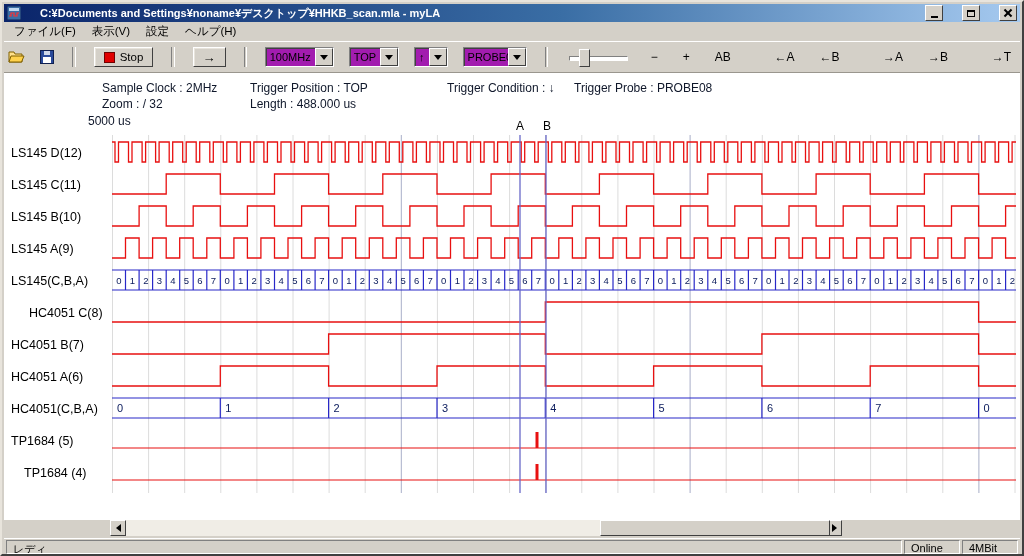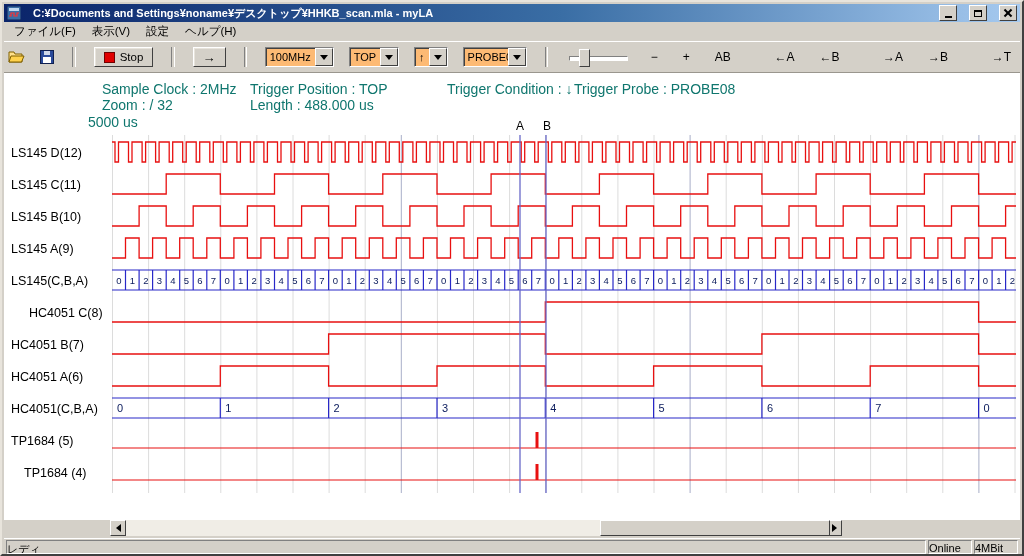--- a/index.html
+++ b/index.html
@@ -1,62 +1,62 @@
 <!DOCTYPE html>
 <html><head>
 <meta charset="utf-8">
 <style>
   html,body{margin:0;padding:0;}
   body{width:1024px;height:556px;background:#007070;font-family:"Liberation Sans","DejaVu Sans",sans-serif;overflow:hidden;}
   .window{position:absolute;inset:0;background:#d4d0c8;border:2px solid;border-color:#e8e4dc #404040 #404040 #e8e4dc;box-sizing:border-box;}
   
-  .titlebar{position:absolute;left:2px;top:2px;right:2px;height:18px;background:linear-gradient(90deg,#0a246a,#3a6ea5 55%,#a6caf0);display:flex;align-items:center;padding:0 3px;gap:12px;box-sizing:border-box;}
+  .titlebar{position:absolute;left:2px;top:2px;right:2px;height:18px;background:linear-gradient(90deg,#0a246a,#3a6ea5 55%,#a6caf0);display:flex;align-items:center;padding:0 3px;gap:19px;box-sizing:border-box;}
   .title-text{flex:1;color:#fff;font-size:11px;font-weight:bold;white-space:nowrap;overflow:hidden;}
   .tb-btn{width:16px;height:14px;background:#d4d0c8;border:1px solid;border-color:#fff #404040 #404040 #fff;display:flex;align-items:center;justify-content:center;}
   .g-min{width:7px;height:2px;background:#000;margin-top:7px;}
   .g-max{width:8px;height:7px;border:1px solid #000;border-top-width:2px;box-sizing:border-box;}
   .g-close{position:relative;width:8px;height:8px;}
   .g-close:before,.g-close:after{content:"";position:absolute;left:3px;top:-1px;width:2px;height:10px;background:#000;}
   .g-close:before{transform:rotate(45deg);} .g-close:after{transform:rotate(-45deg);}
   
   .menubar{position:absolute;left:2px;top:20px;right:2px;height:19px;display:flex;align-items:center;padding-left:2px;font-size:11.5px;}
   .menu-item{padding:2px 8px;}
   
   .toolbar{position:absolute;left:2px;top:39px;right:2px;height:32px;display:flex;align-items:center;padding:4px 4px;gap:15px;border-top:1px solid #fff;border-bottom:1px solid #9a968e;box-sizing:border-box;font-size:11.5px;}
   .tool-icon{width:24px;height:22px;display:flex;align-items:center;justify-content:center;}
   .sep{width:2px;height:20px;border-left:1px solid #808080;border-right:1px solid #fff;margin:0 3px;}
   .raised{background:#d4d0c8;border:1px solid;border-color:#fff #404040 #404040 #fff;box-shadow:inset 1px 1px 0 #e8e4dc;}
   .stop-btn{display:flex;align-items:center;gap:5px;padding:2px 9px;height:20px;box-sizing:border-box;}
   .stop-square{width:9px;height:9px;background:#e00000;border:1px solid #700000;}
   .run-btn{padding:1px 9px;height:20px;box-sizing:border-box;font-size:13px;display:flex;align-items:center;}
-  .combo{height:20px;display:flex;background:#fdba74;border:1px solid;border-color:#808080 #fff #fff #808080;box-shadow:inset 1px 1px 0 #404040;box-sizing:border-box;align-items:stretch;}
+  .combo{height:20px;display:flex;background:#a21caf;border:1px solid;border-color:#808080 #fff #fff #808080;box-shadow:inset 1px 1px 0 #404040;box-sizing:border-box;align-items:stretch;}
   .combo-val{flex:1;font-size:11px;padding:3px 4px 0 4px;white-space:nowrap;overflow:hidden;}
   .combo-btn{width:16px;background:#d4d0c8;border:1px solid;border-color:#fff #404040 #404040 #fff;display:flex;align-items:center;justify-content:center;}
   .tri-down{width:0;height:0;border-left:4px solid transparent;border-right:4px solid transparent;border-top:5px solid #000;}
   .slider{position:relative;width:108px;height:22px;}
   .slider-track{position:absolute;left:3px;right:3px;top:10px;height:3px;background:#fff;border:1px solid;border-color:#808080 #fff #fff #808080;}
   .slider-thumb{position:absolute;left:13px;top:3px;width:9px;height:16px;background:#d4d0c8;border:1px solid;border-color:#fff #404040 #404040 #fff;}
   .flat-btn{padding:2px 5px;font-size:12px;white-space:nowrap;}
   
   .wavepane{position:absolute;left:2px;top:71px;right:2px;height:447px;background:#fff;overflow:hidden;}
-  .info{position:absolute;font-size:14px;color:#0f766e;white-space:nowrap;}
+  .info{position:absolute;font-size:12px;color:#0f172a;white-space:nowrap;}
   .cursor-label{position:absolute;font-size:12px;color:#000;}
   .ch-label{position:absolute;left:7px;width:100px;height:32px;display:flex;align-items:center;font-size:12.5px;color:#000;white-space:nowrap;}
   .plot{position:absolute;left:108px;top:62px;width:904px;height:358px;}
   
   .scrollrow{position:absolute;left:2px;top:518px;right:2px;height:16px;background:#d4d0c8;}
   .scrollbar{position:absolute;left:106px;top:0;width:732px;height:16px;display:flex;}
   .sb-btn{width:16px;height:16px;background:#d4d0c8;border:1px solid;border-color:#fff #404040 #404040 #fff;display:flex;align-items:center;justify-content:center;box-sizing:border-box;}
   .tri-left{width:0;height:0;border-top:4px solid transparent;border-bottom:4px solid transparent;border-right:5px solid #000;}
   .tri-right{width:0;height:0;border-top:4px solid transparent;border-bottom:4px solid transparent;border-left:5px solid #000;}
   .sb-track{position:relative;flex:1;background:#f0ede6;}
   .sb-thumb{position:absolute;left:474px;top:0;width:230px;height:16px;background:#d4d0c8;border:1px solid;border-color:#fff #404040 #404040 #fff;box-sizing:border-box;}
   
   .statusbar{position:absolute;left:2px;right:2px;top:536px;height:17px;display:flex;gap:2px;padding:1px 2px;box-sizing:border-box;font-size:11px;align-items:stretch;border-top:1px solid #fff;}
-  .panel{border:1px solid;border-color:#808080 #fff #fff #808080;padding:1px 0;white-space:nowrap;overflow:hidden;}
+  .panel{border:1px solid;border-color:#808080 #fff #fff #808080;padding:1px 6px;white-space:nowrap;overflow:hidden;}
   .panel-ready{flex:1;}
   .panel-sm{width:42px;text-align:left;}
 </style>
 </head>
 <body>
 
 <div class="window">
 
   <div class="titlebar">
     <svg width="14" height="14" viewBox="0 0 14 14">

